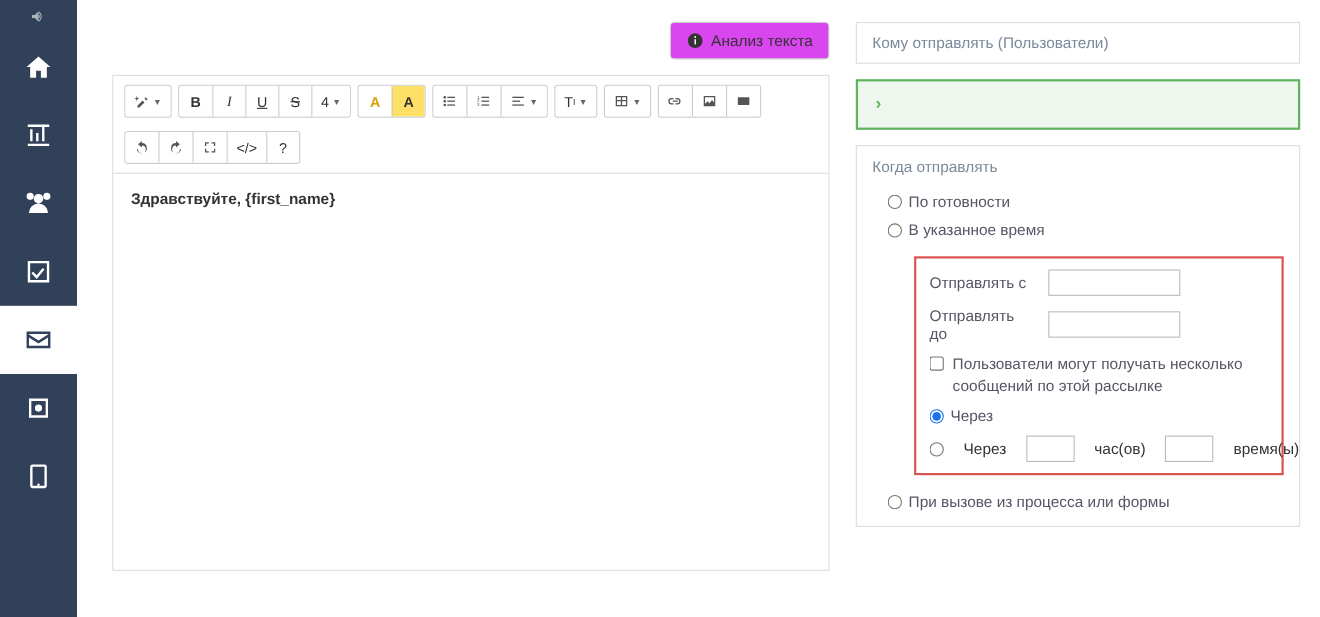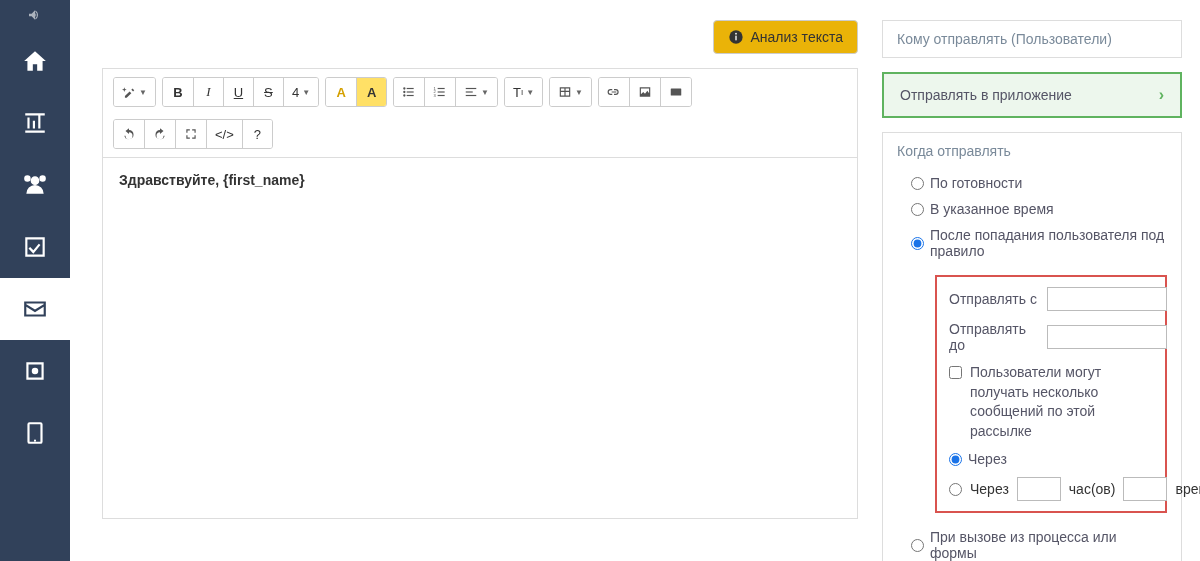--- a/index.html
+++ b/index.html
@@ -9,24 +9,24 @@
 .sidebar { width: 70px; background: #31415A; display: flex; flex-direction: column; flex-shrink: 0; }
 .nav-item { height: 62px; display: flex; align-items: center; justify-content: center; cursor: pointer; }
 .nav-item.small { height: 30px; }
 .nav-item svg { fill: #fff; width: 26px; height: 26px; }
 .nav-item.small svg { width: 16px; height: 16px; opacity: .6; }
 .nav-item.active { background: #fff; }
 .nav-item.active svg { fill: #31415A; }
 
 .main { flex: 1; padding: 20px 18px 20px 32px; display: flex; gap: 24px; }
 .editor-col { flex: 1; }
-.side-col { width: 300px; flex-shrink: 0; }
+.side-col { width: 404px; flex-shrink: 0; }
 
 .analyze-row { display: flex; justify-content: flex-end; margin-bottom: 14px; }
-.analyze-btn { border: 1px solid #ccc; background: #eab308; padding: 8px 14px; border-radius: 4px; cursor: pointer; display: flex; align-items: center; gap: 6px; color: #333; font-size: 14px; }
+.analyze-btn { border: 1px solid #ccc; background: #d946ef; padding: 8px 14px; border-radius: 4px; cursor: pointer; display: flex; align-items: center; gap: 6px; color: #333; font-size: 14px; }
 .analyze-btn svg { width: 16px; height: 16px; fill: #333; }
 
 .editor-panel { border: 1px solid #ddd; background: #fff; }
 .toolbar { padding: 8px 10px; border-bottom: 1px solid #ddd; display: flex; flex-wrap: wrap; gap: 6px; }
 .tb-group { display: inline-flex; border: 1px solid #ccc; border-radius: 3px; overflow: hidden; }
 .tb-btn { border: none; background: #fff; padding: 4px 8px; min-width: 30px; height: 28px; display: flex; align-items: center; justify-content: center; cursor: pointer; font-size: 13px; color: #333; border-left: 1px solid #ccc; }
 .tb-btn:first-child { border-left: none; }
 .tb-btn svg { width: 14px; height: 14px; fill: #555; }
 .tb-btn .caret { font-size: 8px; margin-left: 3px; color: #666; }
 .tb-btn.bold { font-weight: bold; }
@@ -42,21 +42,21 @@
 .radio-row { display: flex; gap: 18px; align-items: center; flex-wrap: wrap; }
 .radio-opt { display: flex; align-items: center; gap: 6px; color: #556; cursor: pointer; }
 .radio-opt input { accent-color: #1a73e8; }
 
 .accordion { border: 2px solid #5fb35f; padding: 12px 16px; display: flex; justify-content: space-between; align-items: center; background: #edf7ed; color: #556; cursor: pointer; margin-bottom: 14px; }
 .accordion .chev { font-weight: bold; color: #5fb35f; font-size: 16px; }
 
 .when-body { padding: 6px 14px 14px; }
 .v-opts { display: flex; flex-direction: column; gap: 10px; margin-left: 14px; }
 .sub-block { border: 2px solid #d9534f; padding: 10px 12px; margin: 6px 0 6px 24px; display: flex; flex-direction: column; gap: 10px; }
-.field-row { display: flex; align-items: center; gap: 8px; }
+.field-row { display: flex; align-items: center; gap: 18px; }
 .field-row label { flex: 0 0 auto; color: #556; }
 .field-row input[type=text] { border: 1px solid #bbb; height: 24px; padding: 2px 6px; width: 120px; }
 .field-row.compact input[type=text] { width: 44px; }
 .chk-row { display: flex; align-items: flex-start; gap: 8px; }
 .chk-row label { color: #556; line-height: 1.4; }
 </style>
 </head>
 <body>
 
 <div class="wrap">
@@ -222,40 +222,35 @@
         <div class="editor-body">Здравствуйте, {first_name}</div>
       </div>
     </div>
 
     <div class="side-col">
       <div class="panel">
         <div class="panel-title">Кому отправлять (Пользователи)</div>
       </div>
 
       <div class="accordion">
-        <span>Отправлять в приложение</span>
         <span class="chev">›</span>
       </div>
 
       <div class="panel">
         <div class="panel-title">Когда отправлять</div>
         <div class="when-body">
           <div class="v-opts">
             <label class="radio-opt">
                 <input type="radio" name="when" style="">
                 <span>По готовности</span>
               </label>
             <label class="radio-opt">
                 <input type="radio" name="when" style="">
                 <span>В указанное время</span>
               </label>
-            <label class="radio-opt">
-                <input type="radio" name="when" checked="" style="">
-                <span>После попадания пользователя под правило</span>
-              </label>
 
             <div class="sub-block">
               <div class="field-row">
                 <label style="width:90px">Отправлять с</label>
                 <input type="text" style="">
               </div>
               <div class="field-row">
                 <label style="width:90px">Отправлять до</label>
                 <input type="text" style="">
               </div>

